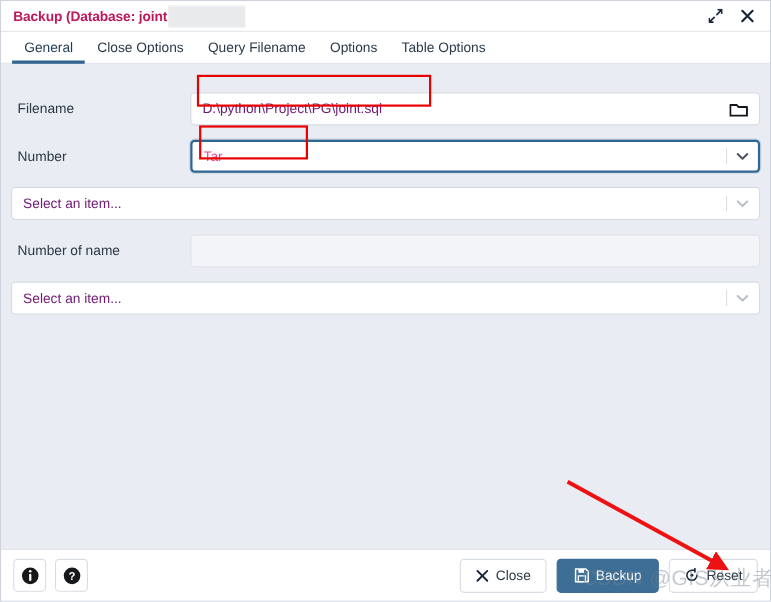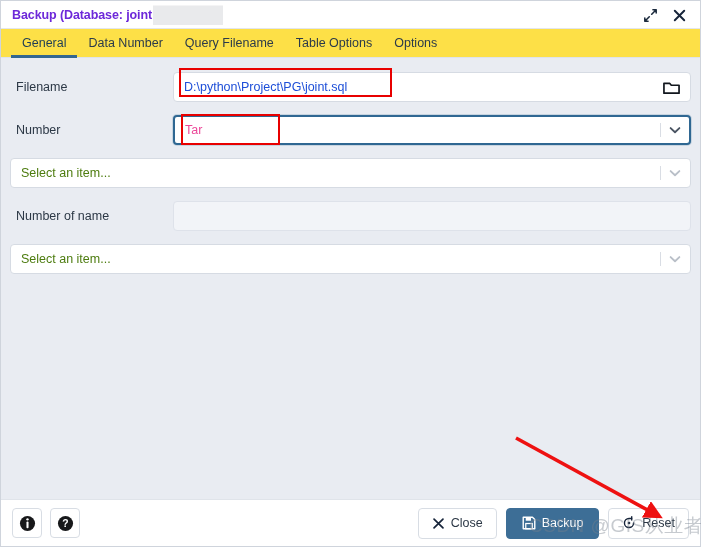--- a/index.html
+++ b/index.html
@@ -28,21 +28,21 @@
     min-height: 28px;
     background: #ffffff;
     display: flex;
     align-items: center;
     padding: 0 10px 0 11px;
     border-bottom: 1px solid #e3e6ec;
   }
   .title-text {
     font-size: 12.5px;
     font-weight: bold;
-    color: #6d28d9;
+    color: #be185d;
     letter-spacing: -0.1px;
     white-space: nowrap;
   }
   .title-redaction {
     width: 70px;
     height: 20px;
     background: #e9eaec;
     margin-left: 1px;
     border-top: 1px solid #f4f4f5;
   }
@@ -52,21 +52,21 @@
     align-items: center;
     gap: 16px;
     padding-right: 4px;
   }
   .tctl { width: 13px; height: 13px; display:block; cursor: pointer; }
 
   
   .tabbar {
     height: 29px;
     min-height: 29px;
-    background: #fde047;
+    background: #ffffff;
     display: flex;
     align-items: stretch;
     padding-left: 10px;
     border-bottom: 1px solid #dfe3ea;
   }
   .tab {
     position: relative;
     display: flex;
     align-items: center;
     padding: 0 11px;
@@ -84,20 +84,21 @@
     background: #326690;
   }
 
   
   .body {
     flex: 1;
     background: #e9ecf2;
     padding: 14px 9px 0 9px;
     position: relative;
     overflow: hidden;
+    margin-top: 12px;
   }
   .row {
     display: flex;
     align-items: center;
     height: 30px;
     margin-bottom: 13px;
   }
   .lbl {
     width: 163px;
     min-width: 163px;
@@ -116,34 +117,34 @@
     inset: 0;
     border-radius: 4px;
     display: flex;
     align-items: center;
     font-size: 12.5px;
   }
   .txt {
     background: #ffffff;
     border: 1px solid #d6dbe3;
     padding: 0 34px 0 10px;
-    color: #1d4ed8;
+    color: #701a75;
   }
   .sel {
     background: #ffffff;
     border: 1px solid #d6dbe3;
     padding: 0 36px 0 10px;
     color: #ec4899;
     cursor: pointer;
   }
   .sel.focused {
     border: 2px solid #2f6792;
     box-shadow: 0 0 0 1px rgba(47,103,146,0.18);
   }
-  .sel.placeholder { color: #4d7c0f; }
+  .sel.placeholder { color: #701a75; }
   .disabled-box {
     background: #f2f4f8;
     border: 1px solid #dee2ea;
     color: #8e97a3;
     padding: 0 10px;
     cursor: not-allowed;
   }
 
   .chev {
     position: absolute;
@@ -274,30 +275,30 @@
         </svg>
       </span>
     </div>
   </div>
 
   <div class="tabbar">
     <div class="tab active">
       <span>General</span>
     </div>
     <div class="tab">
-      <span>Data Number</span>
+      <span>Close Options</span>
     </div>
     <div class="tab">
       <span>Query Filename</span>
     </div>
     <div class="tab">
+      <span>Options</span>
+    </div>
+    <div class="tab">
       <span>Table Options</span>
-    </div>
-    <div class="tab">
-      <span>Options</span>
     </div>
   </div>
 
   <div class="body">
 
     <div class="row">
       <div class="lbl">Filename</div>
       <div class="ctl-wrap">
         <div class="txt">D:\python\Project\PG\joint.sql</div>
         <div class="folder-btn">

